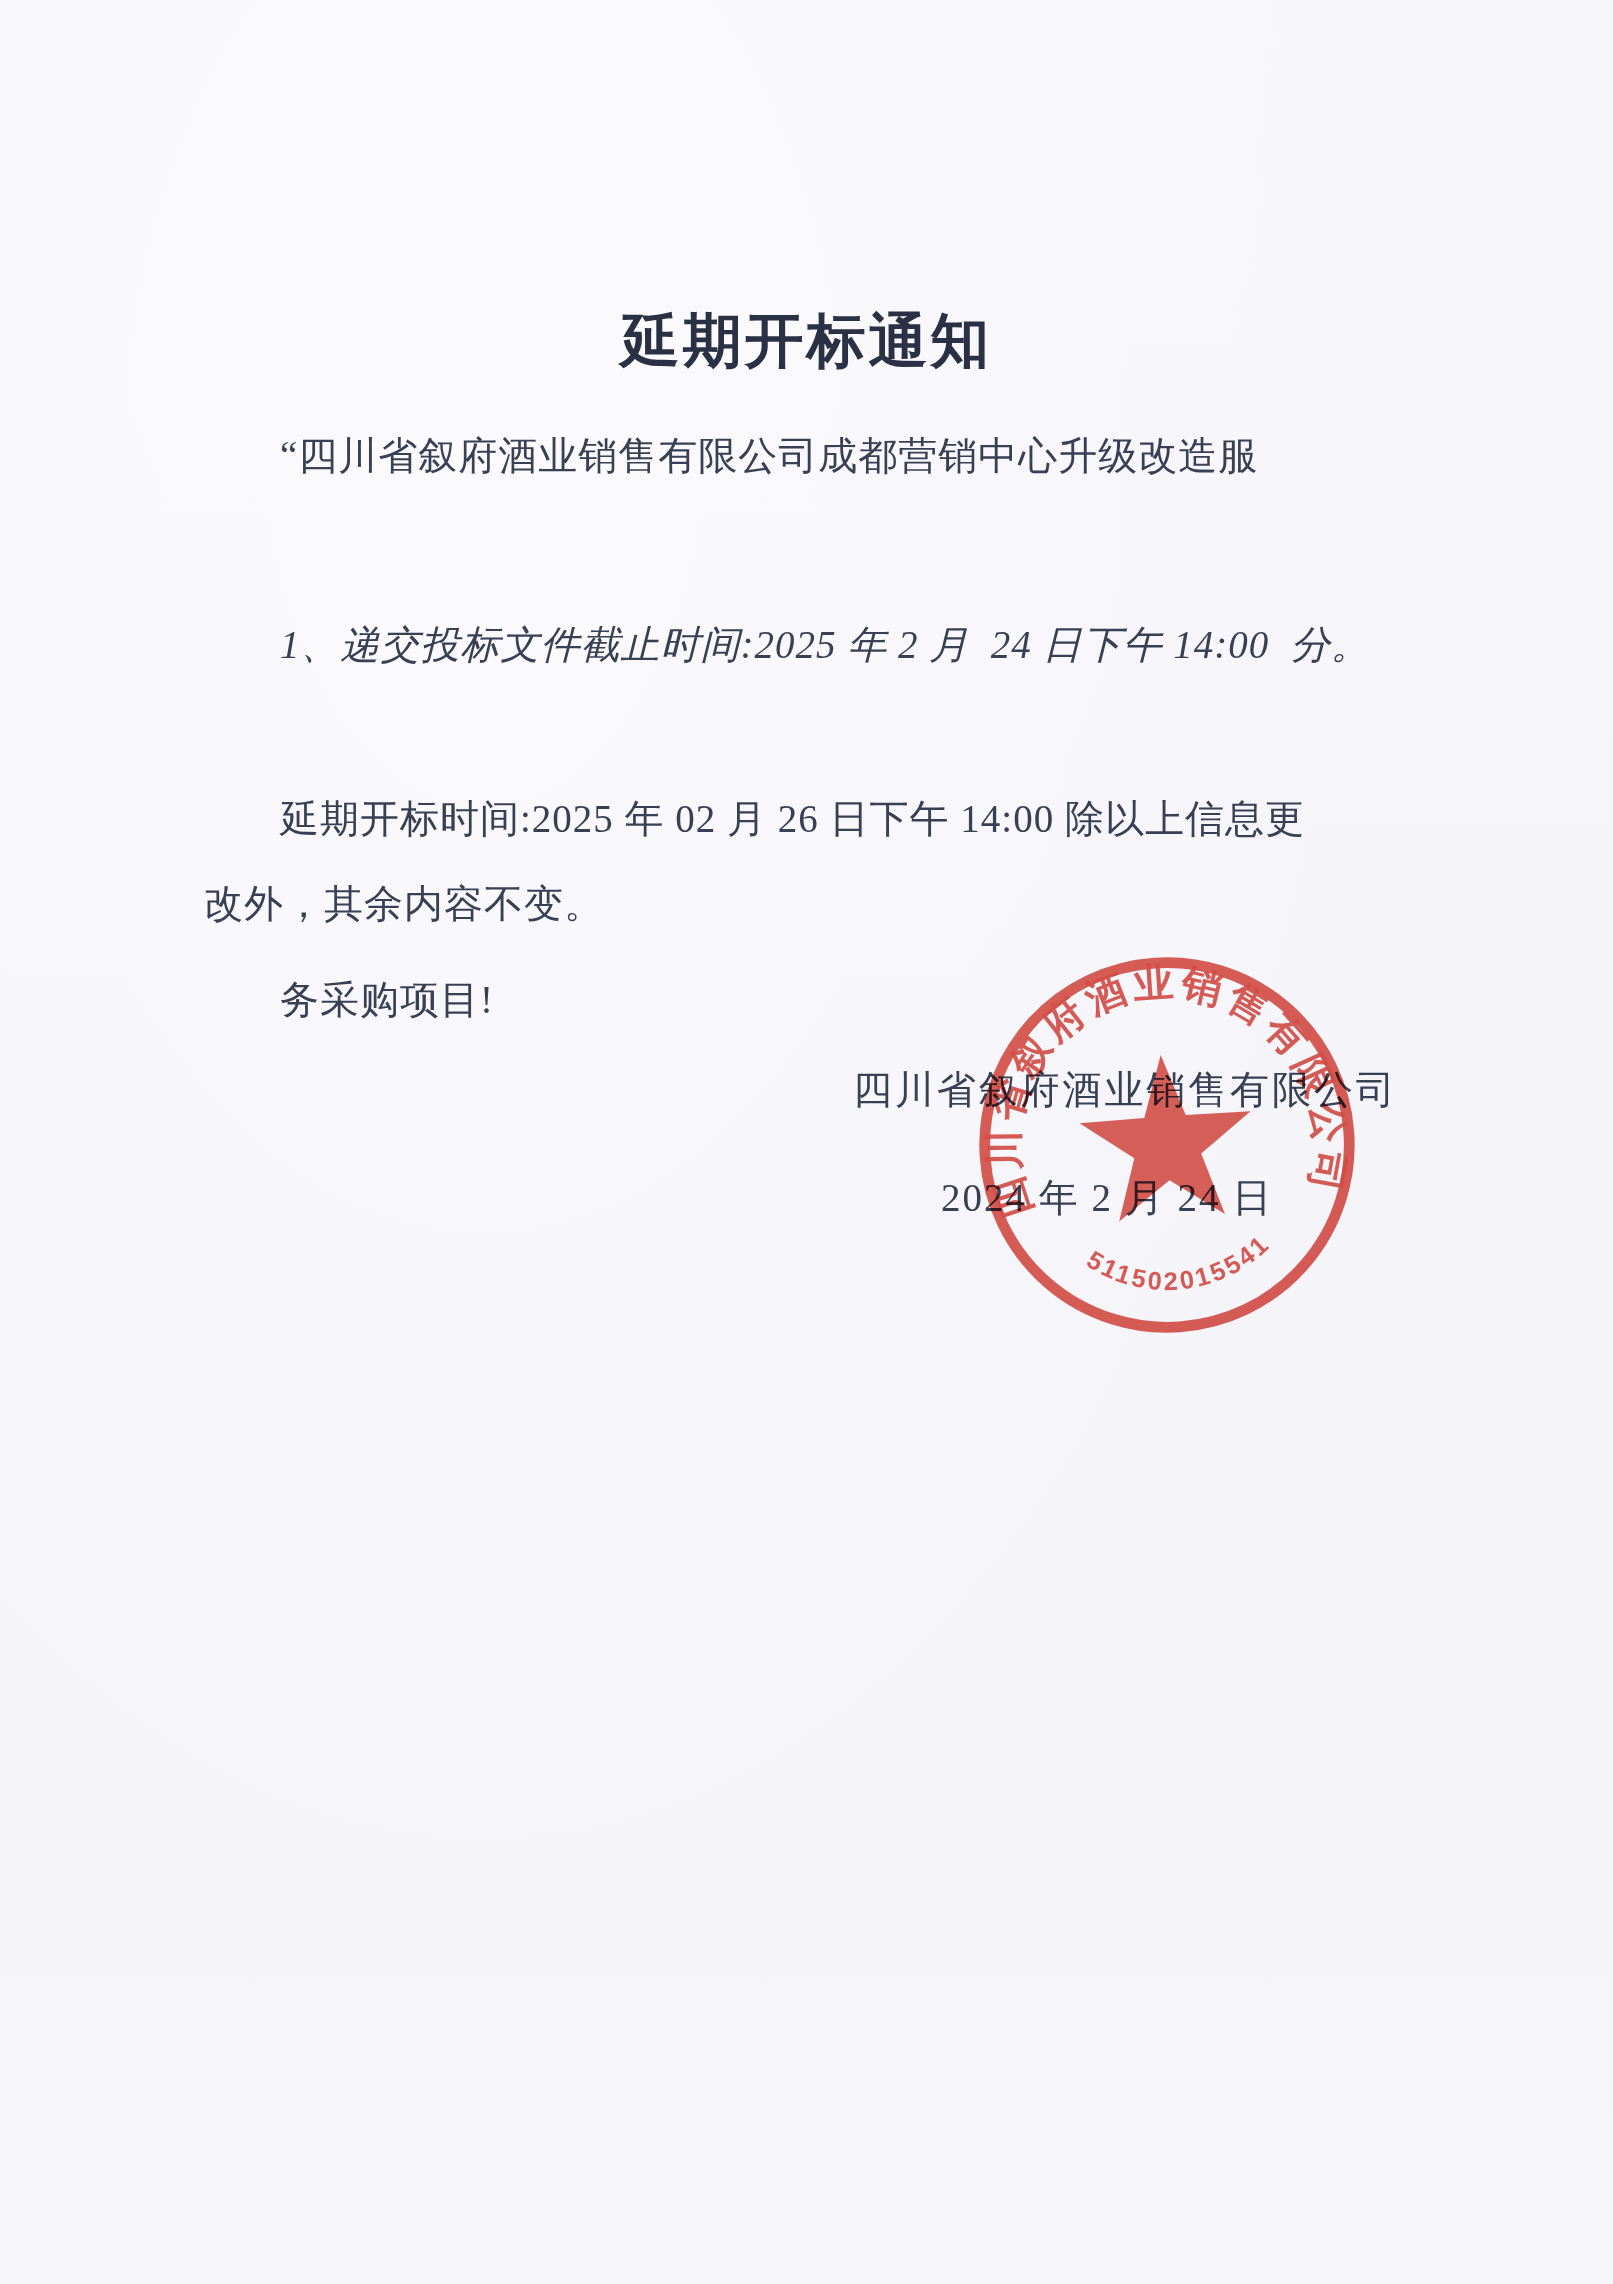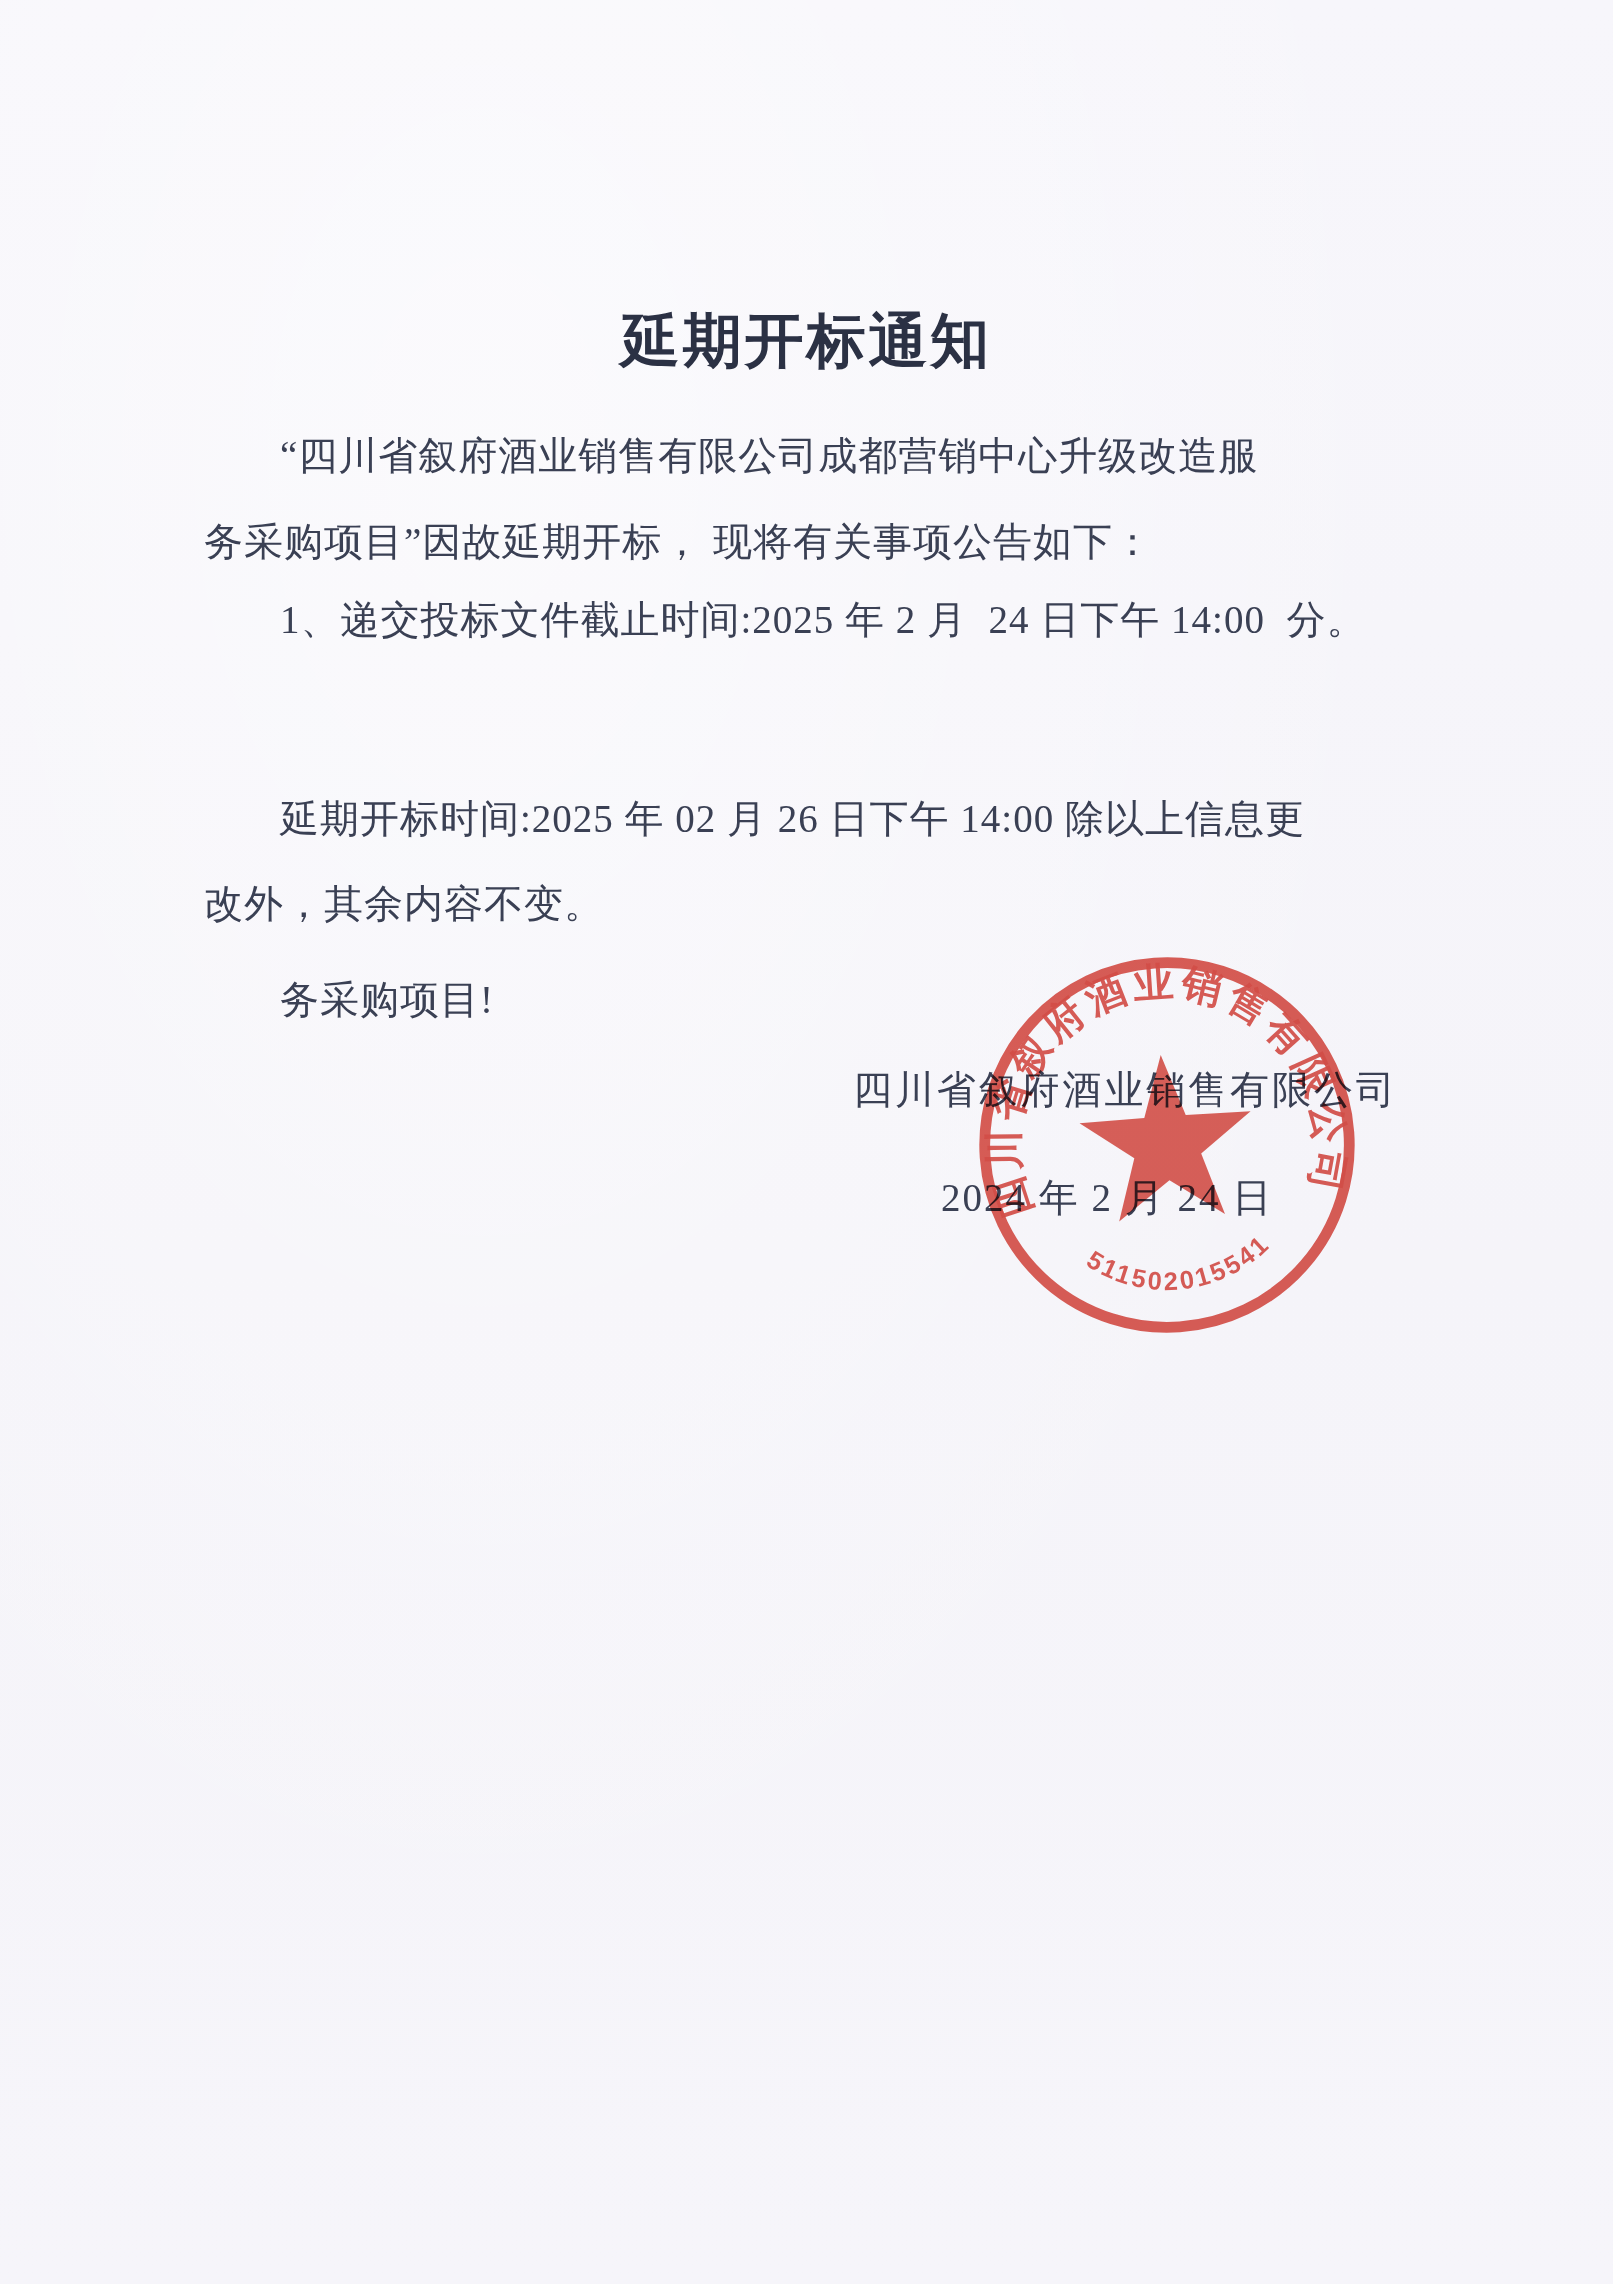--- a/index.html
+++ b/index.html
@@ -36,21 +36,21 @@
     line-height: 1.1;
     letter-spacing: 1px;
     white-space: pre;
     color: #3a4054;
     text-align: right;
   }
   .indent { left: 280px; }
   .flush  { left: 204px; }
   .l-p1a  { top: 435px; }
   .l-p1b  { top: 521px; }
-  .l-i1   { top: 599px; }
+  .l-i1   { top: 624px; font-style: italic; }
   .l-i2   { top: 696px; }
   .l-p2a  { top: 798px; }
   .l-p2b  { top: 883px; }
   .l-close{ top: 979px; }
   .l-sign { top: 1069px; left: 853px; letter-spacing: 2.9px; }
   .l-date { top: 1177px; left: 941px; letter-spacing: 2px; }
   .stamp {
     position: absolute;
     left: 971px;
     top: 949px;
@@ -68,21 +68,20 @@
 </style>
 </head>
 <body>
 
 <div class="page">
 
   <div class="doc-title">延期开标通知</div>
 
   <div class="line indent l-p1a">“四川省叙府酒业销售有限公司成都营销中心升级改造服</div>
 
-  <div class="line flush l-p1b">务采购项目”因故延期开标， 现将有关事项公告如下：</div>
 
   <div class="line indent l-i1">1、递交投标文件截止时间:2025 年 2 月  24 日下午 14:00  分。</div>
 
 
   <div class="line indent l-p2a">延期开标时间:2025 年 02 月 26 日下午 14:00 除以上信息更</div>
 
   <div class="line flush l-p2b">改外，其余内容不变。</div>
 
   <div class="line indent l-close">务采购项目!</div>
 

